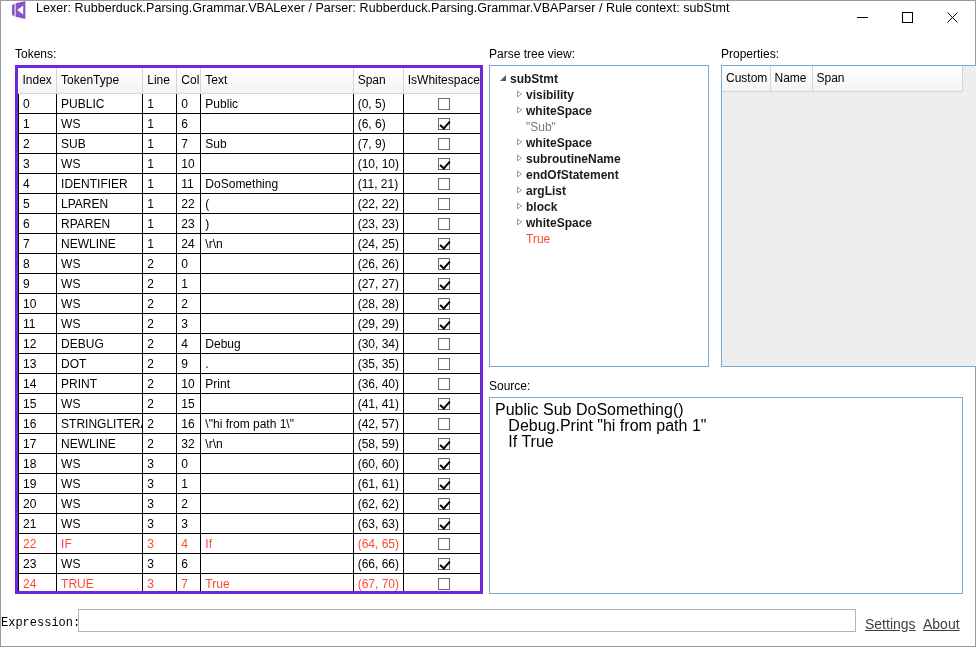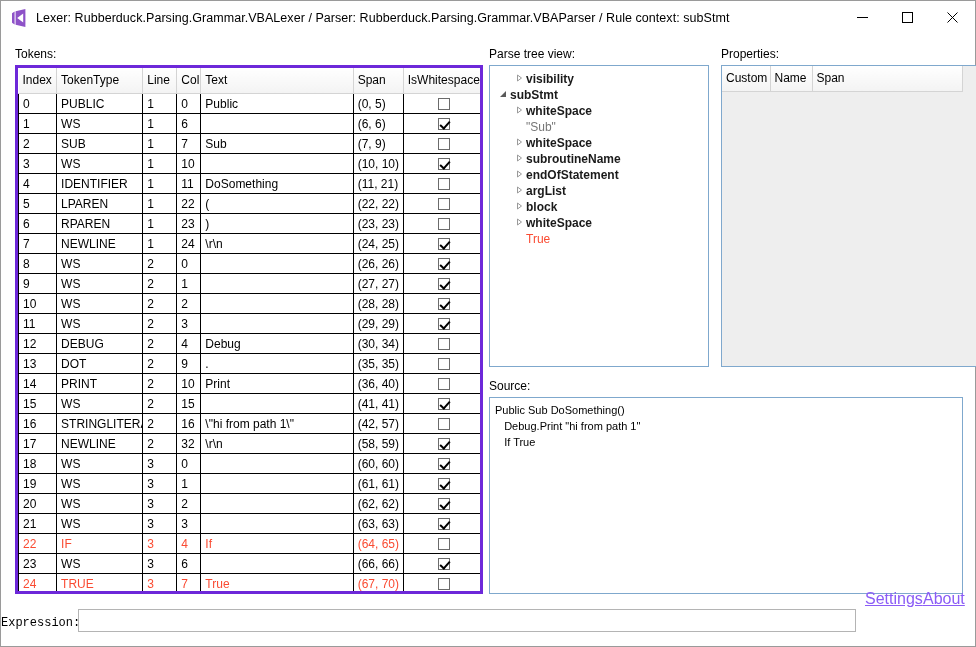--- a/index.html
+++ b/index.html
@@ -25,21 +25,21 @@
     background: #ffffff;
   }
   
   .titlebar {
     position: absolute;
     left: 0; top: 0;
     width: 974px;
     height: 34px;
     background: #ffffff;
     display: flex;
-    align-items: center;
+    align-items: flex-start;
   }
   .app-icon {
     width: 18px;
     height: 18px;
     margin-left: 9px;
     margin-right: 8px;
     flex: 0 0 auto;
   }
   .title-text {
     font-size: 12.5px;
@@ -224,21 +224,21 @@
     width: 474px;
     height: 197px;
     border: 1px solid #7fa8cd;
     box-sizing: border-box;
     background: #ffffff;
     padding: 4px 5px;
     overflow: hidden;
   }
   .source-text {
     font-family: "Liberation Sans", sans-serif;
-    font-size: 11px;
+    font-size: 16px;
     line-height: 16px;
     white-space: pre;
     color: #000000;
     margin: 0;
   }
 
   
   .expr-label {
     position: absolute;
     left: 0;
@@ -255,23 +255,23 @@
     border: 1px solid #b4b4b4;
     box-sizing: border-box;
     background: #ffffff;
     font-family: "Liberation Sans", sans-serif;
     font-size: 12px;
     padding: 0 4px;
     outline: none;
   }
   .link {
     position: absolute;
-    top: 589px;
-    font-size: 16px;
-    color: #8b5cf6;
+    top: 615px;
+    font-size: 14px;
+    color: #404040;
     text-decoration: underline;
     cursor: pointer;
     white-space: nowrap;
   }
   .link-settings { left: 864px; }
   .link-about { left: 922px; }
 </style>
 </head>
 <body>
 
@@ -556,31 +556,31 @@
             <td>True</td>
             <td>(67, 70)</td>
             <td class="cb"><span class="checkbox"></span></td>
           </tr>
         </tbody>
     </table>
   </div>
 
   <div class="tree-panel">
     <div id="tree-nodes">
+        <div class="tnode depth1">
+          <span class="twist"><svg width="8" height="8" viewBox="0 0 8 8">
+              <path d="M7 1 L7 7 L1 7 Z" fill="#5a5a5a"></path>
+            </svg></span>
+          <span class="tlabel">subStmt</span>
+        </div>
         <div class="tnode depth2">
           <span class="twist"><svg width="8" height="8" viewBox="0 0 8 8">
               <path d="M2.5 1 L6.5 4 L2.5 7 Z" fill="none" stroke="#9a9a9a" stroke-width="1"></path>
             </svg></span>
           <span class="tlabel">visibility</span>
-        </div>
-        <div class="tnode depth1">
-          <span class="twist"><svg width="8" height="8" viewBox="0 0 8 8">
-              <path d="M7 1 L7 7 L1 7 Z" fill="#5a5a5a"></path>
-            </svg></span>
-          <span class="tlabel">subStmt</span>
         </div>
         <div class="tnode depth2">
           <span class="twist"><svg width="8" height="8" viewBox="0 0 8 8">
               <path d="M2.5 1 L6.5 4 L2.5 7 Z" fill="none" stroke="#9a9a9a" stroke-width="1"></path>
             </svg></span>
           <span class="tlabel">whiteSpace</span>
         </div>
         <div class="tnode leaf depth2-leaf">
           <span class="tlabel muted">"Sub"</span>
         </div>

